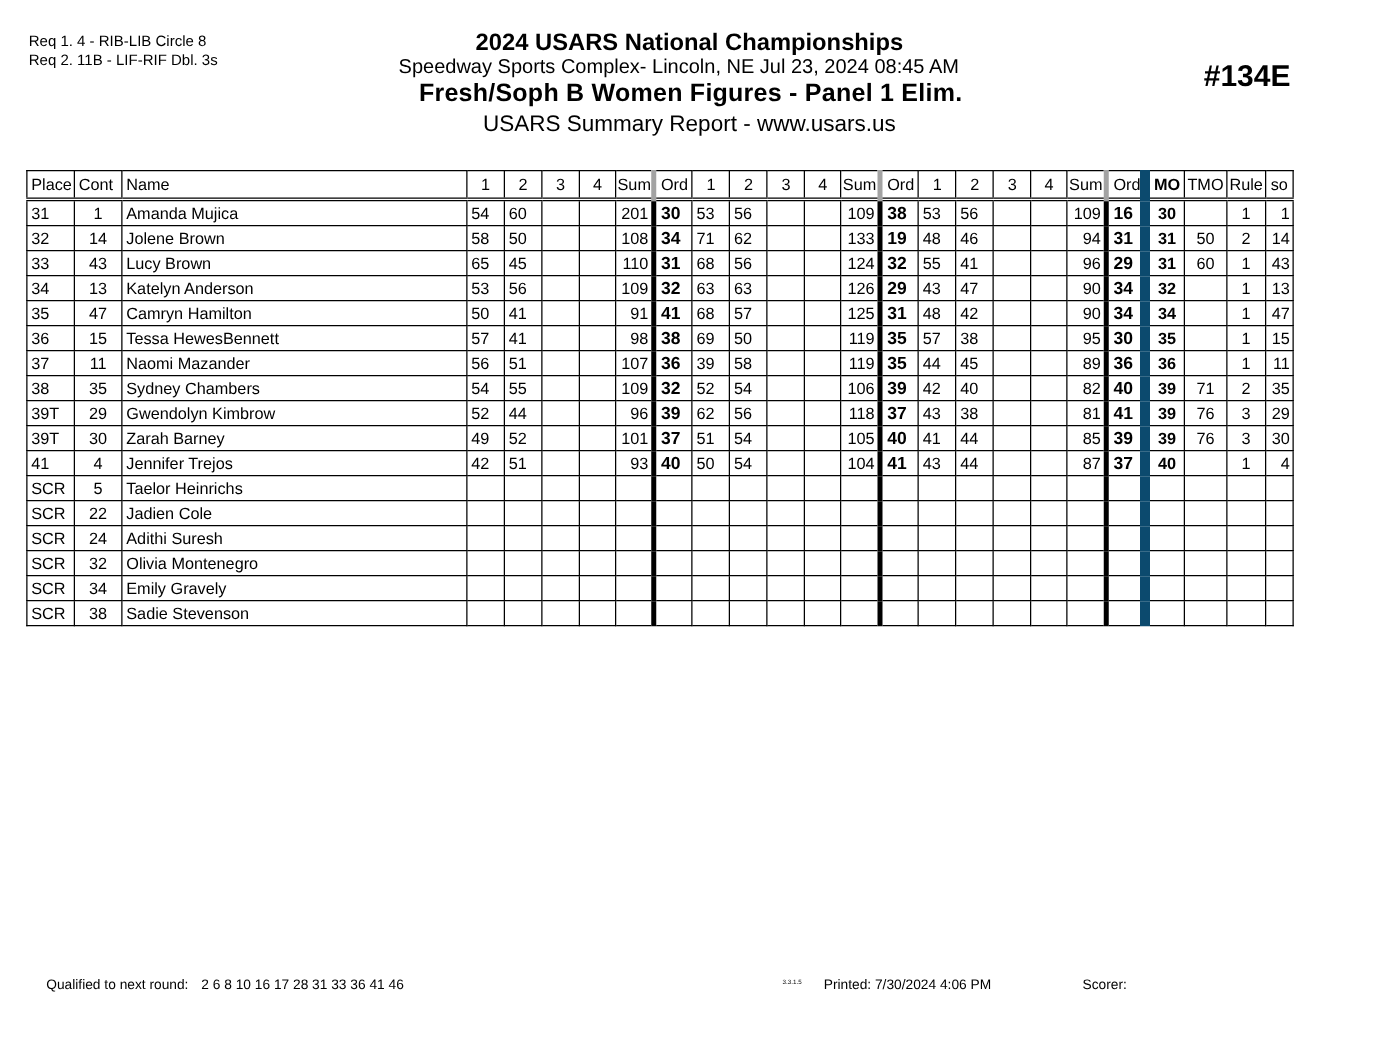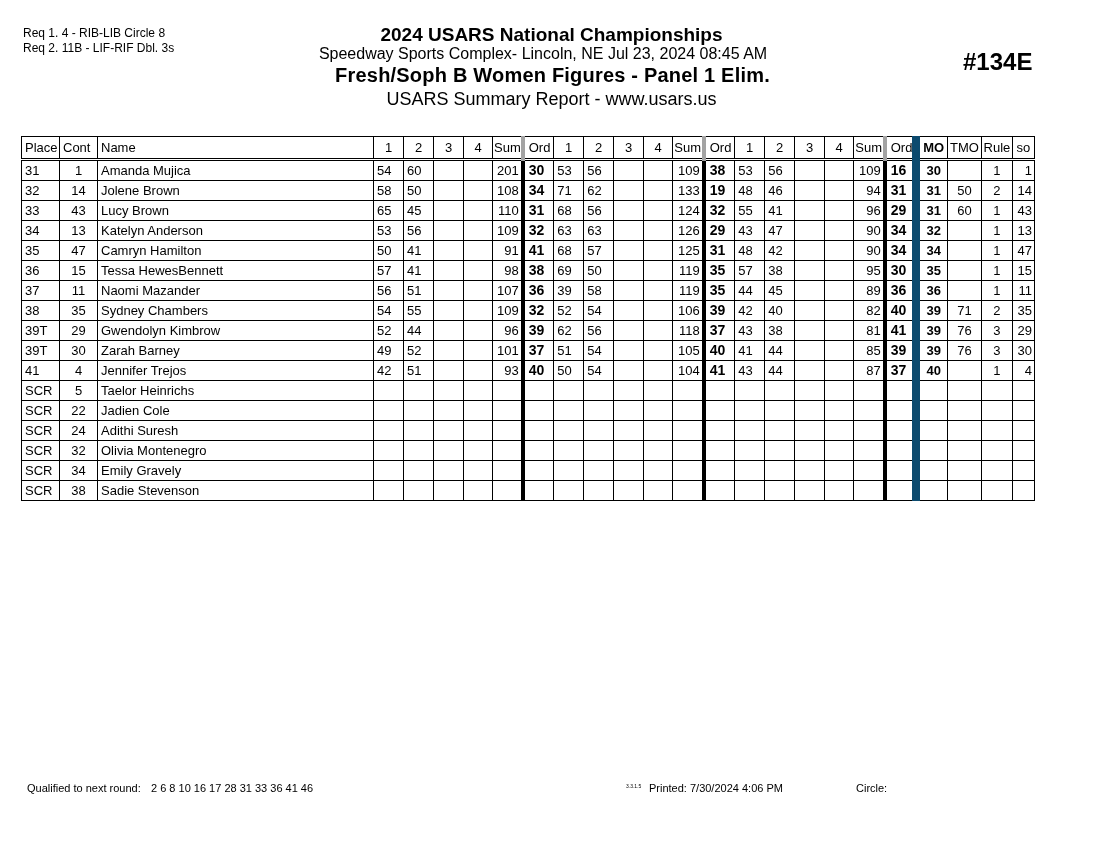--- a/index.html
+++ b/index.html
@@ -21,21 +21,21 @@
   table.grid tr.judges td { height:22px; line-height:14px; vertical-align:top; font-size:11px; padding-top:1px; }
   table.grid tr.judges td.blank { border:none; }
   table.grid tr.colhdr td { height:21px; line-height:21px; border-bottom:3px double #000; }
   table.grid td.c { text-align:center; padding:0; }
   table.grid td.r { text-align:right; padding:0 2px 0 0; }
   table.grid td.ord { font-weight:bold; font-size:14px; border-left:4px solid #000; padding-left:4px; }
   table.grid td.ordhdr { border-left:4px solid #a3a3a3; padding-left:4px; }
   table.grid td.afterord { border-left:8px solid #0c4a6e;font-weight:bold; }
   table.grid td.jname { border-left:1px solid #000; }
 
-  .footer { top:782px; font-size:11px; }
+  .footer { top:782px; font-size:11px;margin-left:10px; }
   .tiny { font-size:5px; top:783px; left:626px; }
 </style>
 </head>
 <body>
 
 <div class="abs req" style="top:26px;">Req  1.  4 - RIB-LIB Circle 8</div>
 <div class="abs req" style="top:41px;">Req  2.  11B - LIF-RIF Dbl. 3s</div>
 
 <div class="abs hdr-center t1">2024 USARS National Championships</div>
 <div class="abs hdr-center t2">Speedway Sports Complex- Lincoln, NE  Jul 23, 2024  08:45 AM</div>
@@ -558,13 +558,13 @@
         <td class="c"></td>
         <td class="r"></td>
       </tr>
     </tbody>
 </table>
 
 <div class="abs footer" style="left:27px;">Qualified to next round:</div>
 <div class="abs footer" style="left:151px;">2 6 8 10 16 17 28 31 33 36 41 46</div>
 <div class="abs tiny">3.3.1.5</div>
 <div class="abs footer" style="left:649px;">Printed:  7/30/2024  4:06 PM</div>
-<div class="abs footer" style="left:856px;">Circle:</div>
+<div class="abs footer" style="left:856px;">Scorer:</div>
 
 </body></html>

